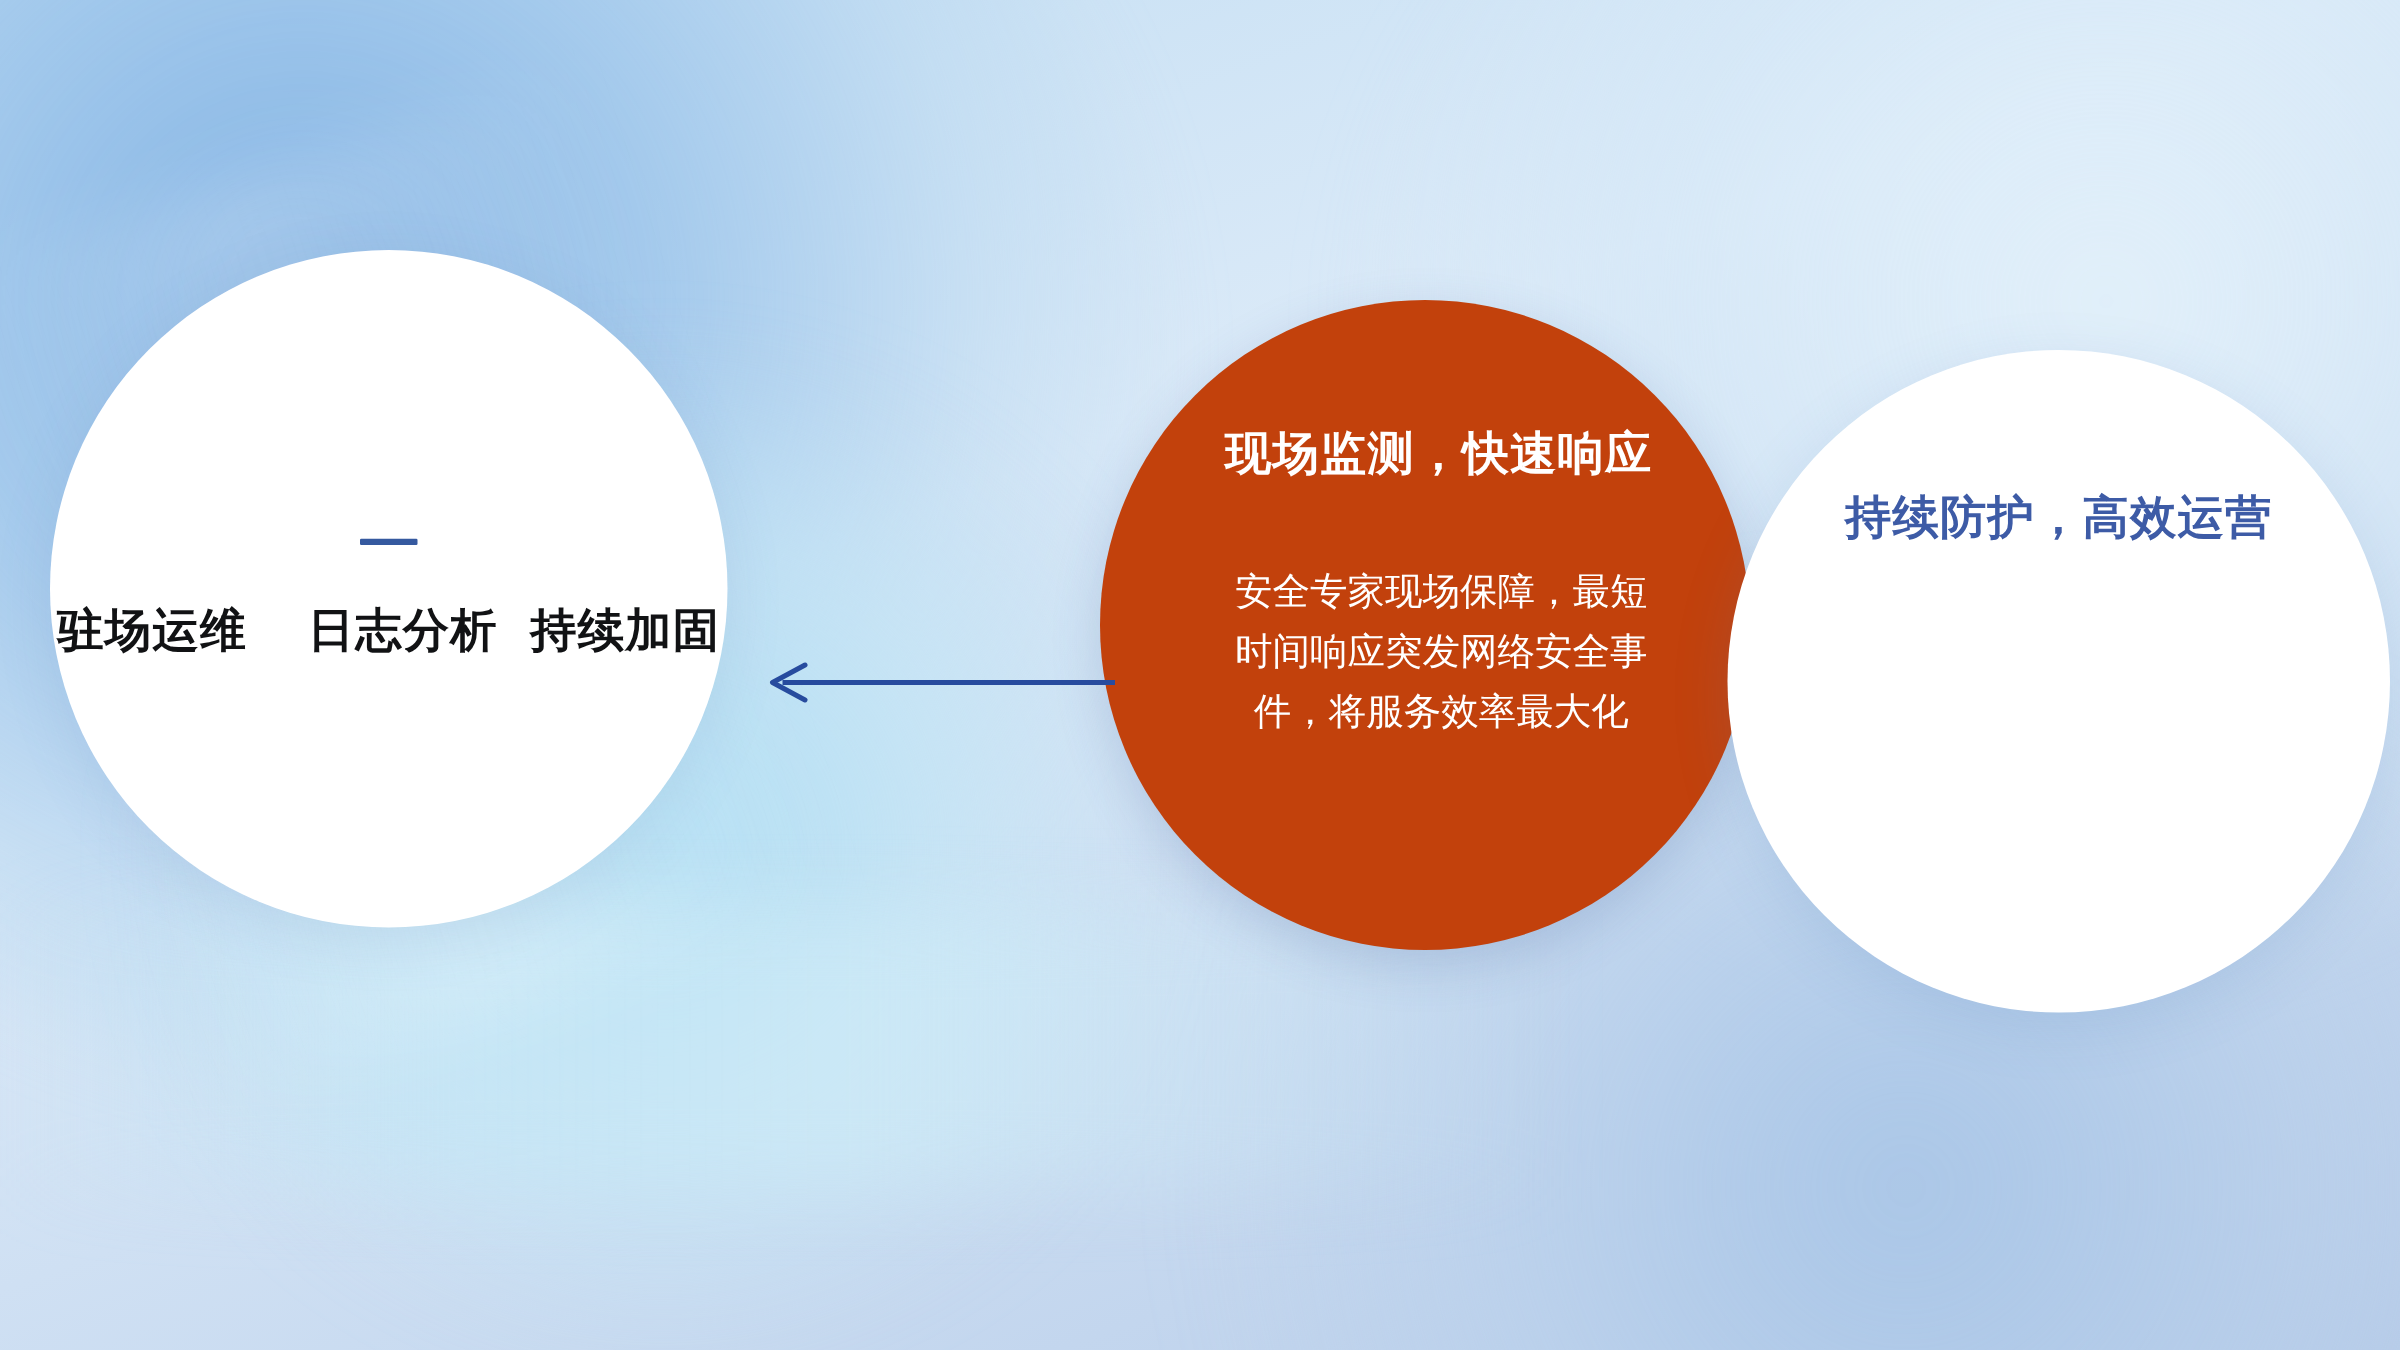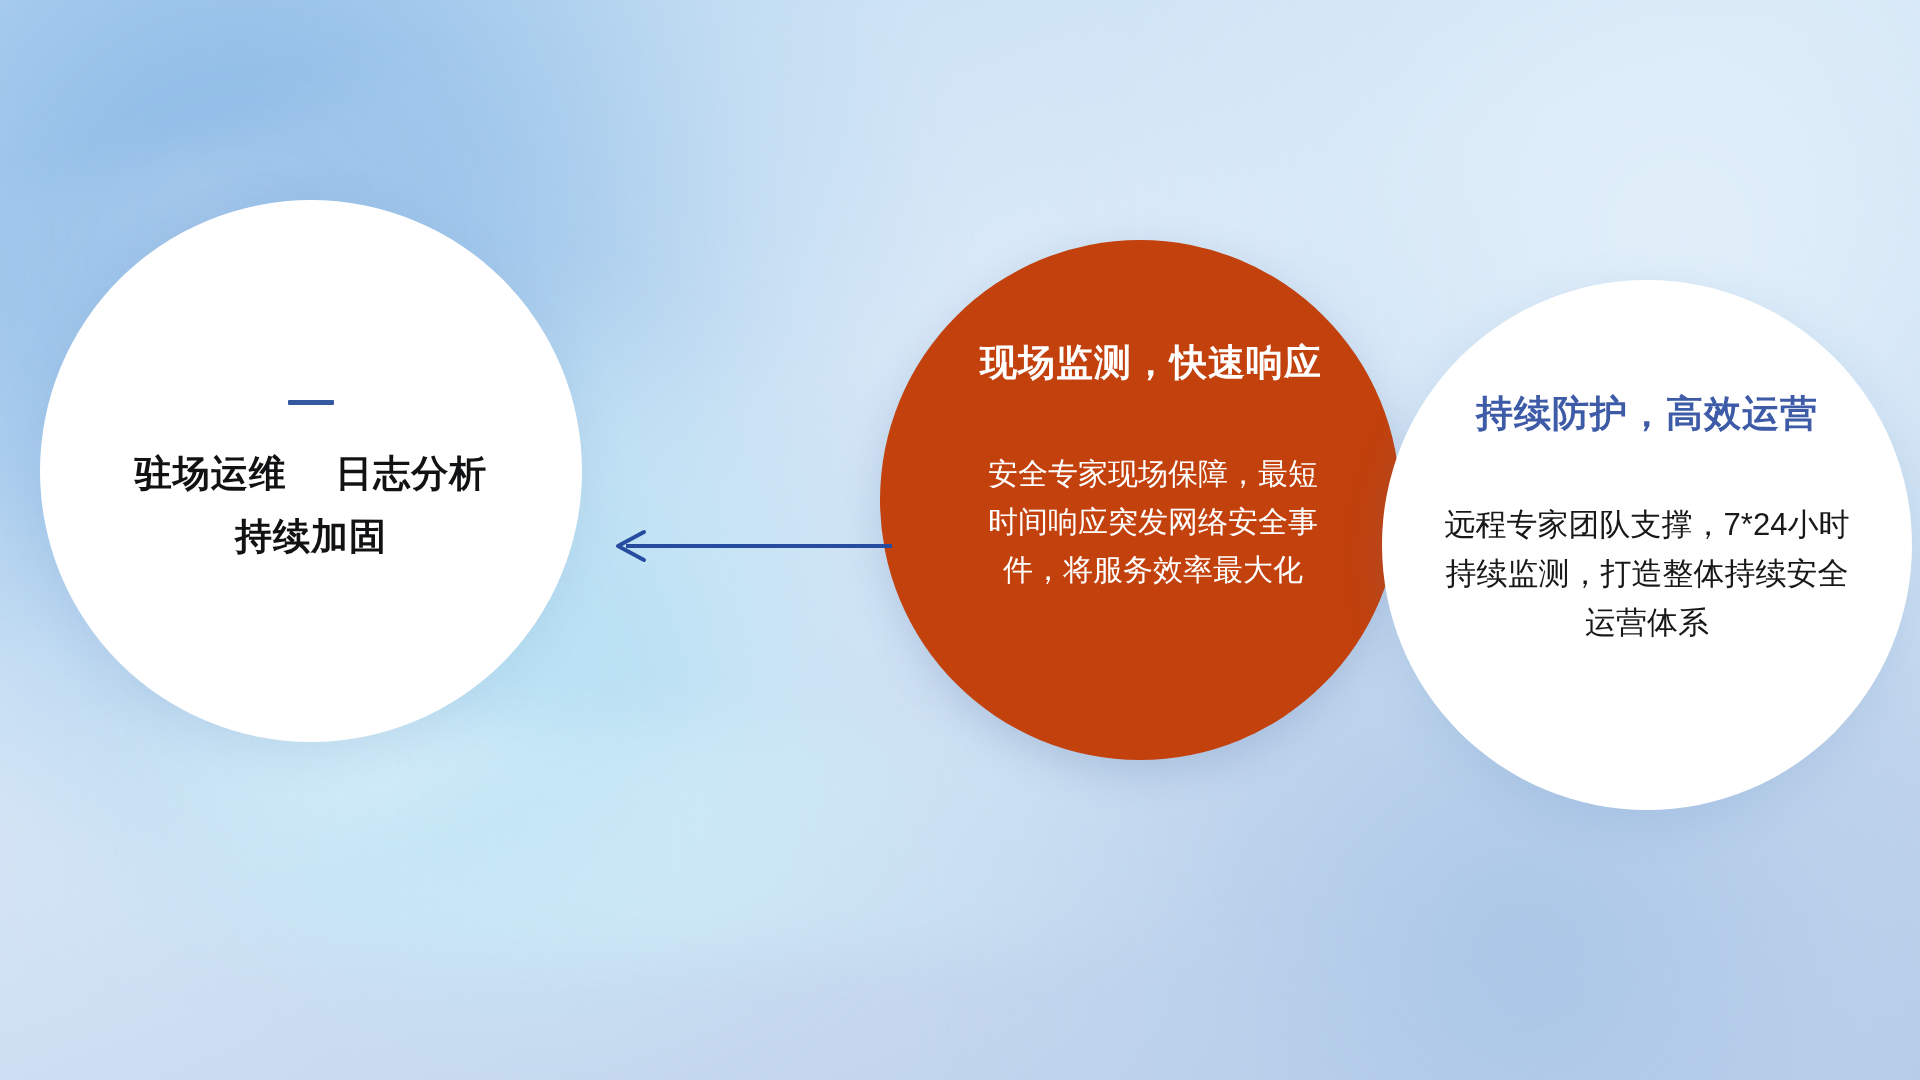--- a/index.html
+++ b/index.html
@@ -165,21 +165,20 @@
   }
   .left-dash {
     width: 46px;
     height: 5px;
     background: #35599f;
     border-radius: 1px;
     margin-bottom: 50px;
   }
   .left-lines {
     display: flex;
-    flex-direction: column;
     align-items: center;
     gap: 26px;
   }
   .left-line {
     font-size: 37px;
     font-weight: bold;
     color: #111214;
     letter-spacing: 1px;
     line-height: 1;
     white-space: nowrap;
@@ -300,17 +299,16 @@
   <div class="circle circle-mid" style="background: #c2410c;">
     <div class="mid-inner">
       <div class="mid-title">现场监测，快速响应</div>
       <div class="mid-body">安全专家现场保障，最短时间响应突发网络安全事件，将服务效率最大化</div>
     </div>
   </div>
 
   <div class="circle circle-right">
     <div class="right-inner">
       <div class="right-title" style="color: rgb(61, 91, 166); margin-top: 31px;">持续防护，高效运营</div>
-      <div class="right-body">远程专家团队支撑，7*24小时持续监测，打造整体持续安全运营体系</div>
     </div>
   </div>
 
 </div>
 
 </body></html>

